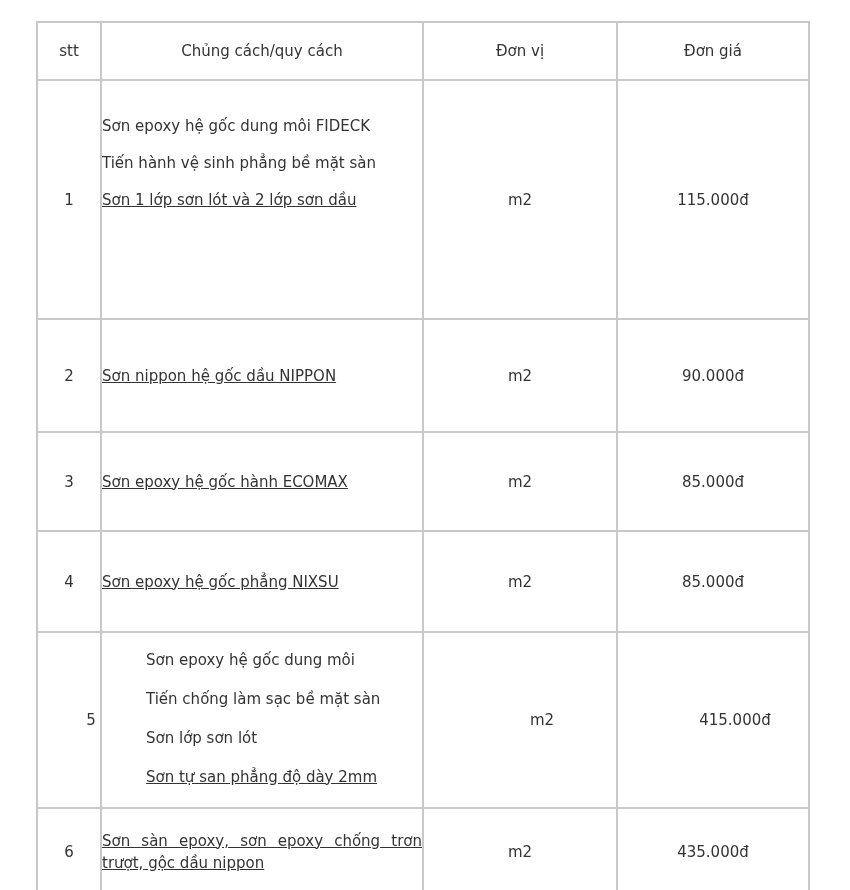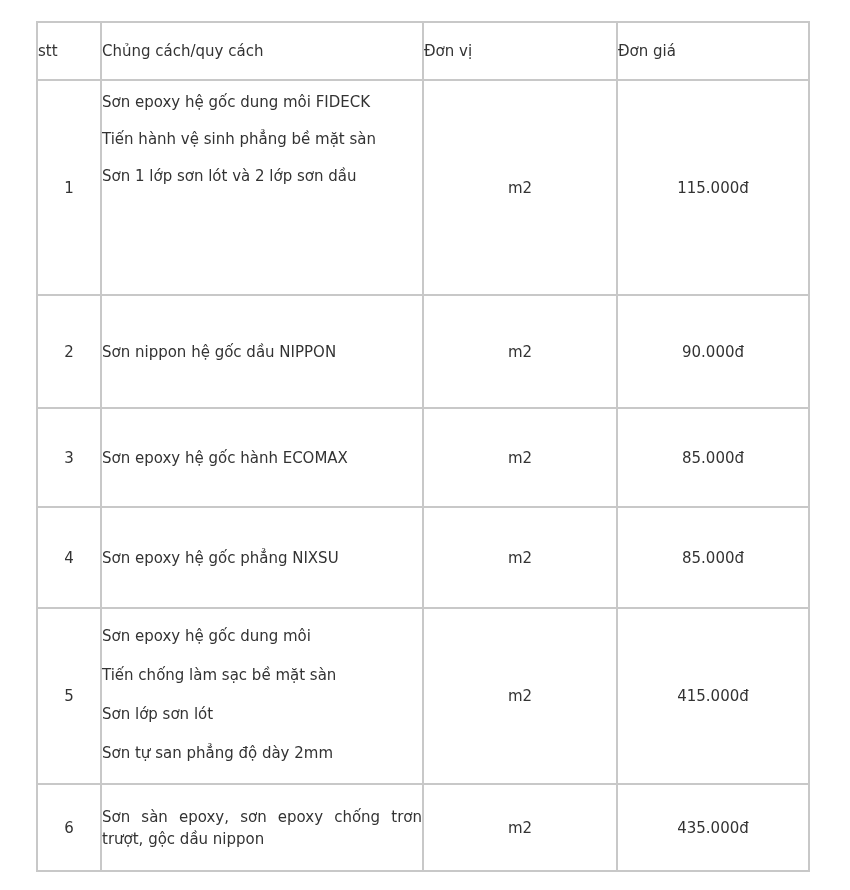--- a/index.html
+++ b/index.html
@@ -26,36 +26,36 @@
     table.price-table td, table.price-table th {
       border: 2px solid #c8c8c8;
       padding: 0;
       vertical-align: middle;
       font-weight: normal;
     }
     .col-stt { width: 64px; }
     .col-desc { width: 322px; }
     .col-unit { width: 194px; }
     .col-price { width: 192px; }
-    th { text-align: left; height: 56px; }
+    th { text-align: center; height: 56px; }
     td.center { text-align: center; }
     td.desc {
       padding: 0 8px 0 8px;
       text-align: justify;
     }
     .line { display: block; line-height: 22px; margin: 0 0 16px 0; }
-    .line:last-child { margin-bottom: 0; }
+    .line:last-child { margin-bottom: 0; text-decoration: underline; }
     .desc-wrap { text-align: justify; text-align-last: left; }
     tr.r1 td { height: 203px; }
     tr.r2 td { height: 111px; }
     tr.r3 td { height: 97px; }
     tr.r4 td { height: 99px; }
-    tr.r5 td { height: 174px; }
+    tr.r5 td { height: 174px; padding-left: 44px; }
     tr.r6 td { height: 85px; }
-    tr.r1 td.desc { vertical-align: top; padding-top: 10px; }
+    tr.r1 td.desc { vertical-align: top; padding-top: 34px; }
     tr.r5 td.desc .line { margin-bottom: 17px; }
     tr.r5 td.desc .line:last-child { margin-bottom: 4px; }
     tr.r1 td.desc .line { margin-bottom: 15px; }
     tr.r1 td.desc .line:last-child { margin-bottom: 0; }
   </style>
 </head>
 <body>
 
 <table class="price-table">
   <colgroup>

